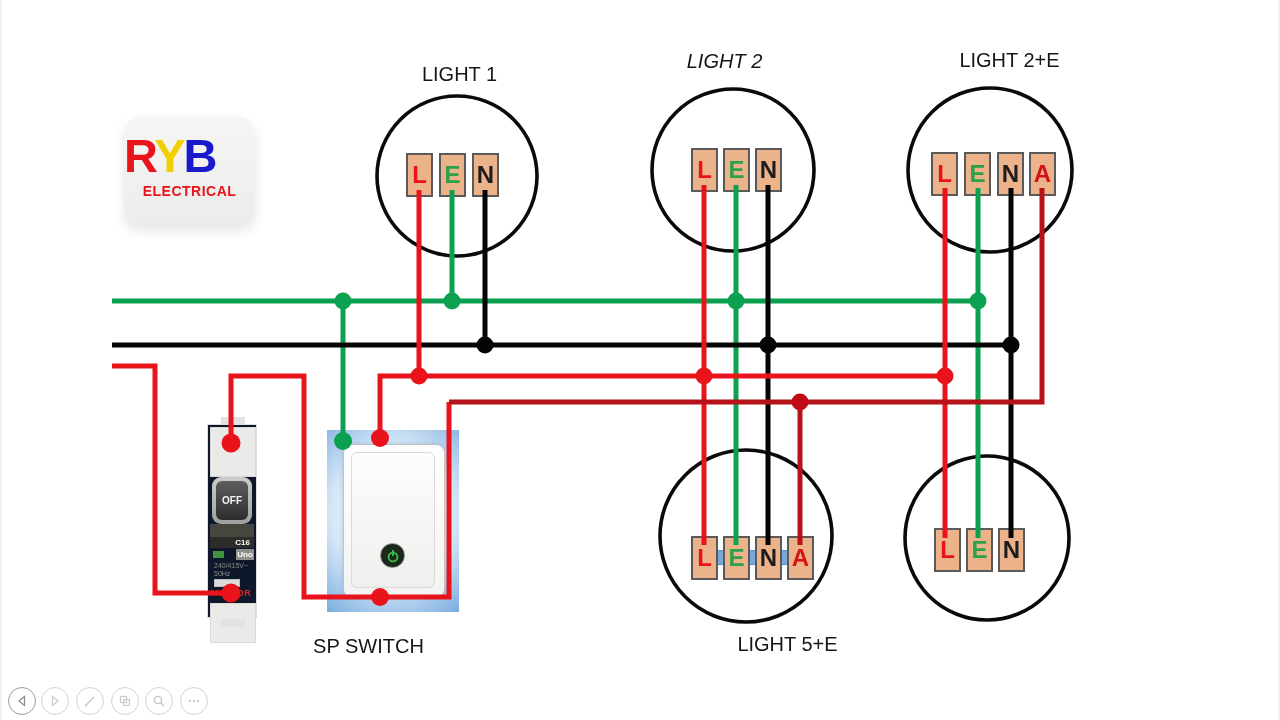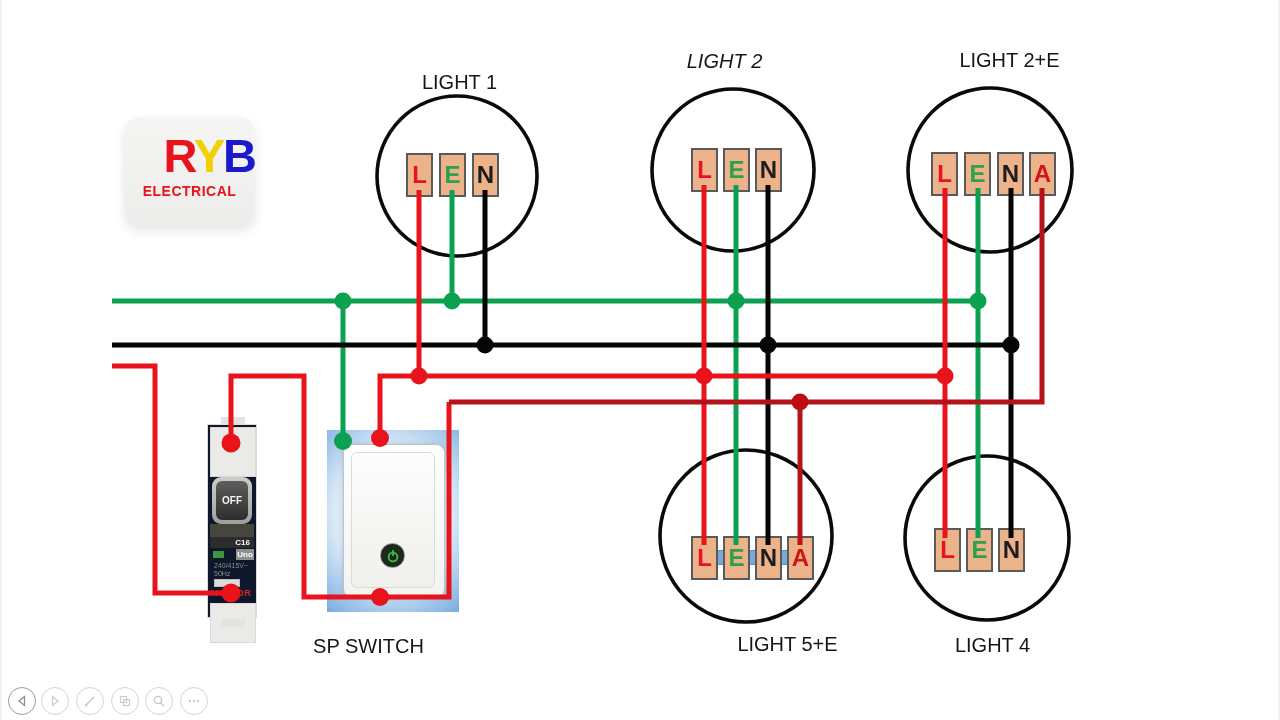--- a/index.html
+++ b/index.html
@@ -1,21 +1,21 @@
 <!DOCTYPE html>
 <html><head>
 <meta charset="utf-8">
 <style>
   html,body{margin:0;padding:0;background:#fff;}
   .stage{position:relative;width:1280px;height:720px;background:#ffffff;overflow:hidden;
          font-family:"Liberation Sans",sans-serif;border-left:2px solid #f1f1f1;border-right:2px solid #f1f1f1;box-sizing:border-box;}
   
   .logo-card{position:absolute;left:122px;top:117px;width:131px;height:109px;border-radius:16px;
              background:linear-gradient(180deg,#f5f5f4,#ececea);box-shadow:0 5px 12px rgba(0,0,0,.10);}
-  .logo-ryb{position:absolute;left:0;top:15px;width:131px;text-align:right;font-size:47px;font-weight:800;letter-spacing:-2px;line-height:1;}
+  .logo-ryb{position:absolute;left:0;top:15px;width:131px;text-align:left;font-size:47px;font-weight:800;letter-spacing:-2px;line-height:1;}
   .logo-sub{position:absolute;left:0;top:66px;width:131px;text-align:center;font-size:14px;font-weight:700;color:#e8131b;letter-spacing:.5px;}
   
   .light-label{position:absolute;width:165px;text-align:center;font-size:20px;color:#161616;}
   
   .tbox{position:absolute;width:27px;height:44px;background:#ecb28a;border:2px solid #5a5a5a;box-sizing:border-box;
         display:flex;align-items:center;justify-content:center;}
   .tl{font-size:24px;font-weight:600;line-height:1;}
   .t-L{color:#e8131b;} .t-E{color:#2ca04a;} .t-N{color:#1d1d1d;} .t-A{color:#d41414;}
   .tbar{position:absolute;width:9px;height:15px;top:550px;background:#7aa9d8;border:1px solid #5d8fc4;box-sizing:border-box;}
   
@@ -59,25 +59,24 @@
 
 <div class="stage">
 
   <div class="logo-card">
     <div class="logo-ryb">
       <span style="color:#e8131b">R</span><span style="color:#f2cf00">Y</span><span style="color:#1a1acc">B</span>
     </div>
     <div class="logo-sub">ELECTRICAL</div>
   </div>
 
-  <div class="light-label" style="left:375px;top:71px;">LIGHT 1</div>
+  <div class="light-label" style="left:375px;top:63px;">LIGHT 1</div>
   <div class="light-label" style="left:640px;top:50px;font-style:italic;">LIGHT 2</div>
   <div class="light-label" style="left:925px;top:49px;">LIGHT 2+E</div>
   <div class="light-label" style="left:703px;top:633px;">LIGHT 5+E</div>
-  <div class="light-label" style="left:908px;top:634px;">LIGHT 4</div>
   <div class="light-label" style="left:284px;top:635px;">SP SWITCH</div>
 
   <div class="tbox" style="left:404px;top:153px;">
       <span class="tl t-L">L</span>
     </div>
   <div class="tbox" style="left:437px;top:153px;">
       <span class="tl t-E">E</span>
     </div>
   <div class="tbox" style="left:470px;top:153px;">
       <span class="tl t-N">N</span>

